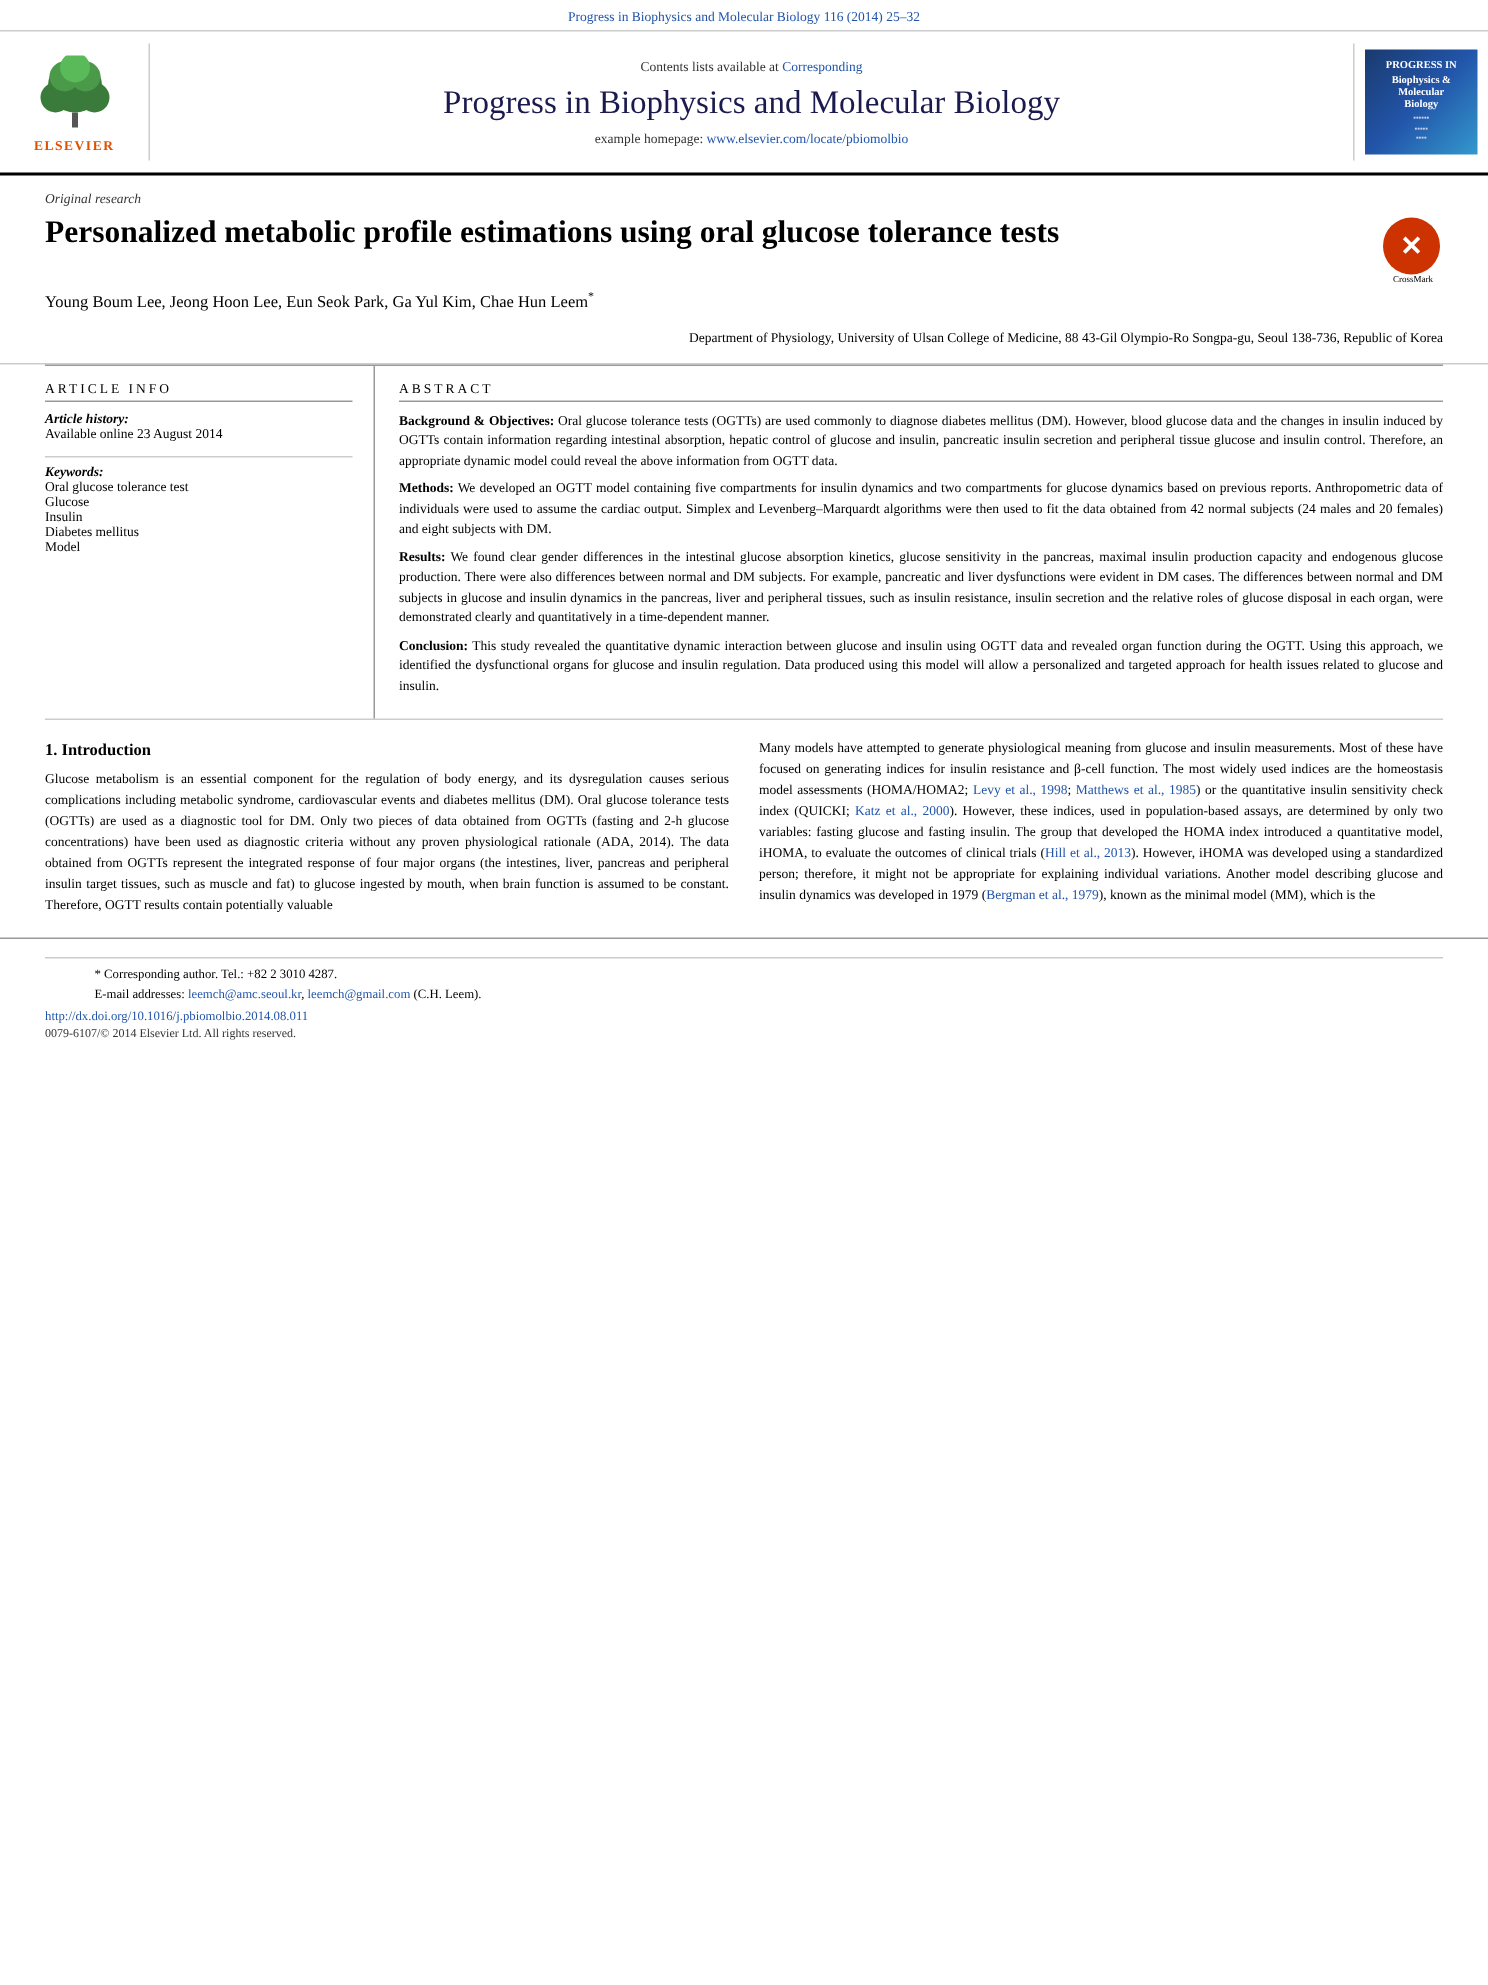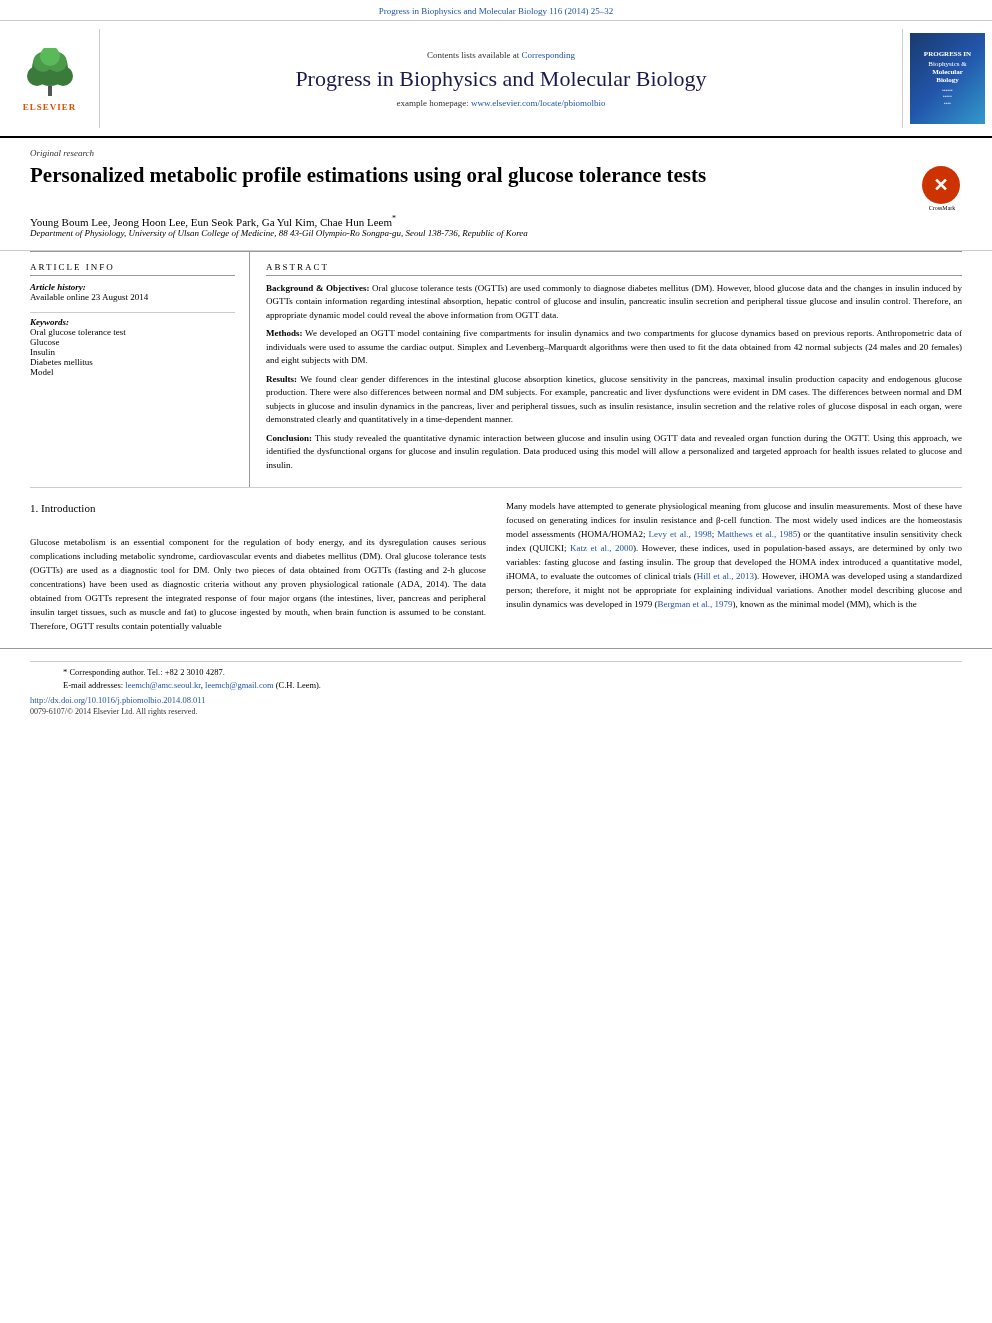--- a/index.html
+++ b/index.html
@@ -85,21 +85,21 @@
     .journal-thumb {
       width: 90px;
       display: flex;
       align-items: center;
       justify-content: center;
       border-left: 1px solid #ccc;
       padding: 4px;
     }
     .thumb-box {
       width: 75px;
-      height: 91px;
+      height: 70px;
       background: linear-gradient(135deg, #1a3a6e 0%, #2255aa 50%, #3399cc 100%);
       display: flex;
       flex-direction: column;
       align-items: center;
       justify-content: center;
       color: #fff;
       font-size: 6px;
       text-align: center;
       padding: 4px;
     }
@@ -149,23 +149,23 @@
       font-weight: bold;
     }
     .authors {
       font-size: 11px;
       margin-top: 8px;
       color: #000;
     }
     .authors sup { font-size: 8px; }
     .affiliation {
       font-size: 9px;
-      font-style: italic;
-      margin-top: 0;
-      color: #000;
+      margin-top: 12px;
+      color: #000;
+      text-align: right;
     }
 
     
     .two-col {
       display: flex;
       border-top: 1px solid #999;
       border-bottom: 1px solid #ccc;
       margin: 0 30px;
     }
     .col-left {
@@ -230,22 +230,22 @@
       gap: 20px;
     }
     .intro-col {
       flex: 1;
       font-size: 9px;
       line-height: 1.55;
       text-align: justify;
     }
     .intro-heading {
       font-size: 11px;
-      font-weight: normal;
-      margin-bottom: 19px;
+      font-weight: bold;
+      margin-bottom: 4px;
     }
     .intro-text {
       font-size: 9px;
       line-height: 1.55;
       text-align: justify;
     }
     .intro-text p { margin-bottom: 6px; }
     .link-blue { color: #2255aa; text-decoration: none; }
 
     .footnote-section {
@@ -302,21 +302,21 @@
     <div class="journal-main-title">Progress in Biophysics and Molecular Biology</div>
     <div class="homepage-line">
       <span>example homepage:</span>
       <a class="link-blue">www.elsevier.com/locate/pbiomolbio</a>
     </div>
   </div>
 
   <div class="journal-thumb">
     <div class="thumb-box">
       <div style="font-weight:bold;font-size:7px;margin-bottom:2px;">PROGRESS IN</div>
-      <div style="font-weight:normal;font-size:7px;">Biophysics &amp;</div>
+      <div style="font-weight:bold;font-size:7px;">Biophysics &amp;</div>
       <div style="font-weight:bold;font-size:7px;">Molecular</div>
       <div style="font-weight:bold;font-size:7px;margin-bottom:4px;">Biology</div>
       <div style="font-size:5px;color:#cce;line-height:1.3;">
         ▪▪▪▪▪▪<br>▪▪▪▪▪<br>▪▪▪▪
       </div>
     </div>
   </div>
 </div>
 
 <div class="article-section">

